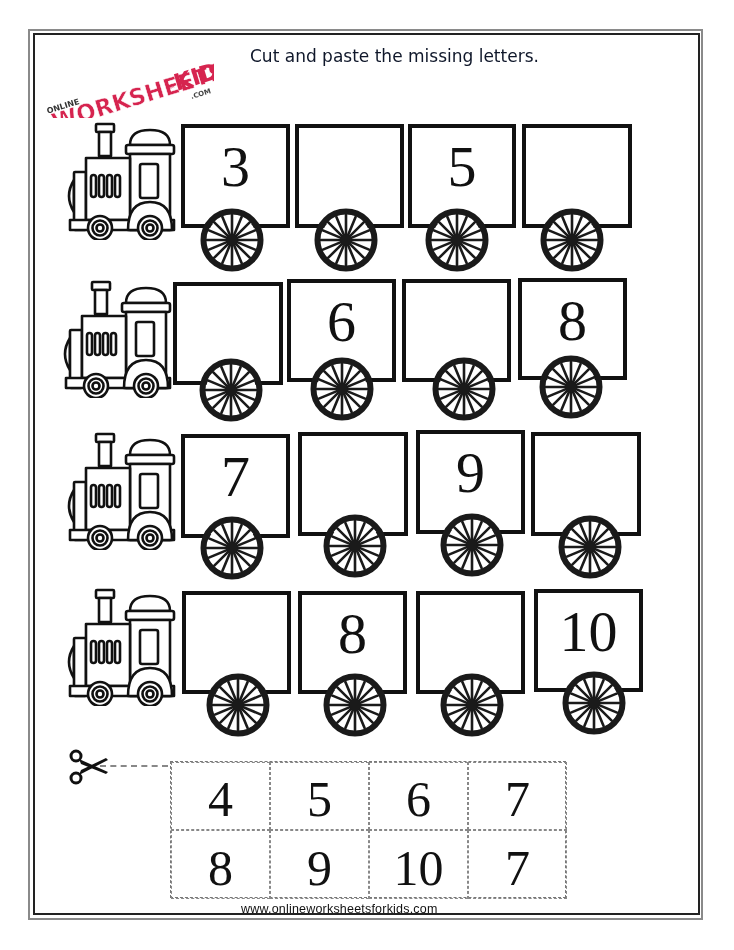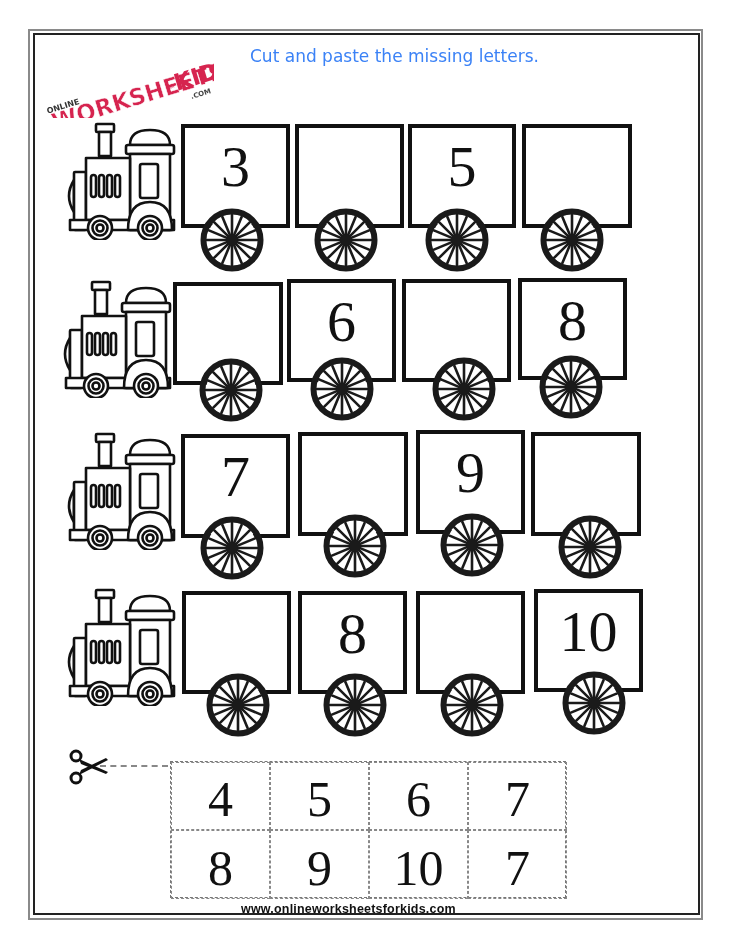--- a/index.html
+++ b/index.html
@@ -1,29 +1,29 @@
 <!DOCTYPE html>
 <html><head>
 <meta charset="utf-8">
 <style>
   html, body { margin:0; padding:0; background:#ffffff; }
   body { width:734px; height:950px; position:relative; overflow:hidden; font-family:"Liberation Serif", serif; }
   .frame-outer { position:absolute; left:28px; top:29px; width:675px; height:891px; border:2px solid #8a8a8a; box-sizing:border-box; }
   .frame-inner { position:absolute; left:33px; top:33px; width:667px; height:882px; border:2px solid #222; box-sizing:border-box; }
   .logo { position:absolute; left:34px; top:38px; width:180px; height:80px; }
-  .title { position:absolute; left:250px; top:46px; font-family:"DejaVu Sans", sans-serif; font-size:17px; color:#3b82f6; letter-spacing:0px; white-space:nowrap; }
+  .title { position:absolute; left:250px; top:46px; font-family:"DejaVu Sans", sans-serif; font-size:17px; color:#0f172a; letter-spacing:0px; white-space:nowrap; }
   .engine { position:absolute; width:110px; height:120px; }
   .wagon { position:absolute; border:4px solid #111; box-sizing:border-box; background:#fff; }
   .wagon .num { position:absolute; left:0; right:0; top:8px; text-align:center; font-family:"Liberation Serif", serif; font-size:58px; line-height:62px; color:#111; }
   .wheel { position:absolute; width:64px; height:64px; }
   .scissors { position:absolute; left:68px; top:748px; width:42px; height:38px; }
   .cutline { position:absolute; left:100px; top:765px; width:68px; height:0; border-top:2px dashed #888; }
   .cut-grid { position:absolute; left:170px; top:761px; width:396px; height:137px; display:grid; grid-template-columns:repeat(4, 99px); grid-template-rows:68px 69px; border:1px dashed #777; box-sizing:border-box; }
   .cut-cell { border:1px dashed #888; box-sizing:border-box; display:flex; align-items:center; justify-content:center; font-family:"Liberation Serif", serif; font-size:50px; color:#111; line-height:1; padding-top:6px; }
-  .footer { position:absolute; left:241px; top:902px; font-family:"Liberation Sans", sans-serif; font-weight:bold; font-size:12.5px; color:#111; letter-spacing:0.2px; }
+  .footer { position:absolute; left:241px; top:902px; font-family:"Liberation Sans", sans-serif; font-weight:normal; font-size:12.5px; color:#111; letter-spacing:0.2px; }
 </style>
 </head>
 <body>
 
 <svg width="0" height="0" style="position:absolute">
   <defs>
     <symbol id="wheel-sym" viewBox="0 0 64 64">
       <circle cx="32" cy="32" r="28.5" fill="none" stroke="#1a1a1a" stroke-width="6"></circle>
       <circle cx="32" cy="32" r="25" fill="#fff"></circle>
       <g stroke="#1a1a1a" stroke-width="2.6" stroke-linecap="round">

